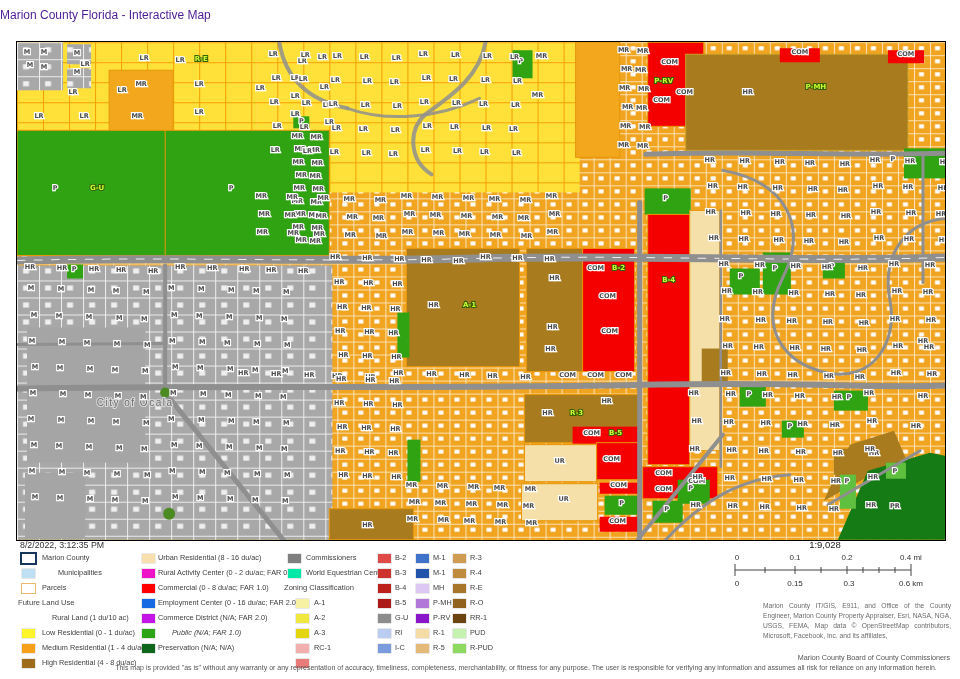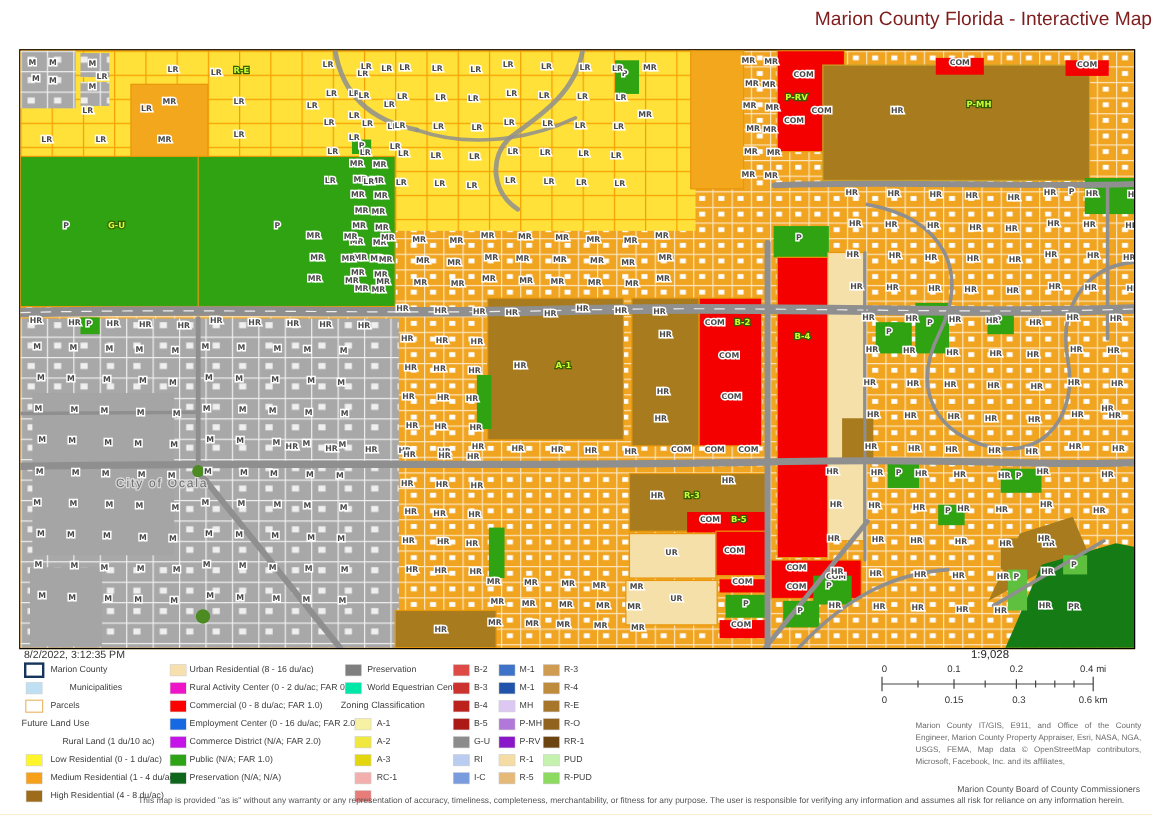--- a/index.html
+++ b/index.html
@@ -1,19 +1,19 @@
 <!DOCTYPE html>
 <html><head>
 <meta charset="utf-8">
 <style>
   html,body{margin:0;padding:0}
   body{width:960px;height:679px;position:relative;background:#fff;
        font-family:"Liberation Sans",sans-serif;overflow:hidden}
   .abs{position:absolute}
-  #title{left:0;right:0;top:8px;text-align:right;font-size:16px;color:#7f1d1d}
+  #title{left:0;right:0;top:8px;text-align:left;font-size:12px;color:#4c1d95}
   #date{left:20px;top:540px;font-size:8.8px;color:#333}
   #map-svg{left:16px;top:41px;border:1px solid #000;background:#F0A41F}
   .leg-h{position:absolute;font-size:7.6px;color:#444;white-space:nowrap}
   .leg-t{position:absolute;font-size:7.3px;color:#3d3d3d;white-space:nowrap}
   .leg-sw{position:absolute;width:13px;height:9px;box-shadow:0 0 0 .5px rgba(0,0,0,.18)}
   #attr{left:763px;top:601px;width:188px;font-size:6.7px;line-height:1.5;
         color:#6b6b6b;text-align:justify}
   #board{right:10px;top:653px;font-size:7.2px;color:#555;text-align:right}
   #disc{left:100px;right:8px;top:664px;font-size:7px;color:#555;text-align:center}
   .ml0{font:bold 6.5px "DejaVu Sans",sans-serif;fill:#4a4a4a;stroke:#fff;
@@ -605,25 +605,25 @@
     <div class="leg-t" style="left: 158px; top: 5px;">Urban Residential (8 - 16 du/ac)</div>
     <div class="leg-sw" style="left: 142px; top: 21px; background: rgb(240, 20, 200);"></div>
     <div class="leg-t" style="left: 158px; top: 20px;">Rural Activity Center (0 - 2 du/ac; FAR 0.35)</div>
     <div class="leg-sw" style="left: 142px; top: 36px; background: rgb(255, 0, 0);"></div>
     <div class="leg-t" style="left: 158px; top: 35px;">Commercial (0 - 8 du/ac; FAR 1.0)</div>
     <div class="leg-sw" style="left: 142px; top: 51px; background: rgb(22, 104, 227);"></div>
     <div class="leg-t" style="left: 158px; top: 50px;">Employment Center (0 - 16 du/ac; FAR 2.0)</div>
     <div class="leg-sw" style="left: 142px; top: 66px; background: rgb(196, 20, 232);"></div>
     <div class="leg-t" style="left: 158px; top: 65px;">Commerce District (N/A; FAR 2.0)</div>
     <div class="leg-sw" style="left: 142px; top: 81px; background: rgb(44, 164, 22);"></div>
-    <div class="leg-t" style="left: 158px; top: 80px;">Public (N/A; FAR 1.0)</div>
+    <div class="leg-t" style="left: 172px; top: 80px; font-style: italic;">Public (N/A; FAR 1.0)</div>
     <div class="leg-sw" style="left: 142px; top: 96px; background: rgb(13, 102, 25);"></div>
     <div class="leg-t" style="left: 158px; top: 95px;">Preservation (N/A; N/A)</div>
     <div class="leg-sw" style="left: 288px; top: 6px; background: rgb(127, 127, 127);"></div>
-    <div class="leg-t" style="left: 306px; top: 5px;">Preservation</div>
+    <div class="leg-t" style="left: 306px; top: 5px;">Commissioners</div>
     <div class="leg-sw" style="left: 288px; top: 21px; background: rgb(0, 232, 168);"></div>
     <div class="leg-t" style="left: 306px; top: 20px;">World Equestrian Center</div>
     <div class="leg-h" style="left: 284px; top: 35px;">Zoning Classification</div>
     <div class="leg-sw" style="left: 296px; top: 51px; background: rgb(247, 242, 163);"></div>
     <div class="leg-t" style="left: 314px; top: 50px;">A-1</div>
     <div class="leg-sw" style="left: 296px; top: 66px; background: rgb(240, 232, 62);"></div>
     <div class="leg-t" style="left: 314px; top: 65px;">A-2</div>
     <div class="leg-sw" style="left: 296px; top: 81px; background: rgb(227, 214, 14);"></div>
     <div class="leg-t" style="left: 314px; top: 80px;">A-3</div>
     <div class="leg-sw" style="left: 296px; top: 96px; background: rgb(242, 175, 173);"></div>

